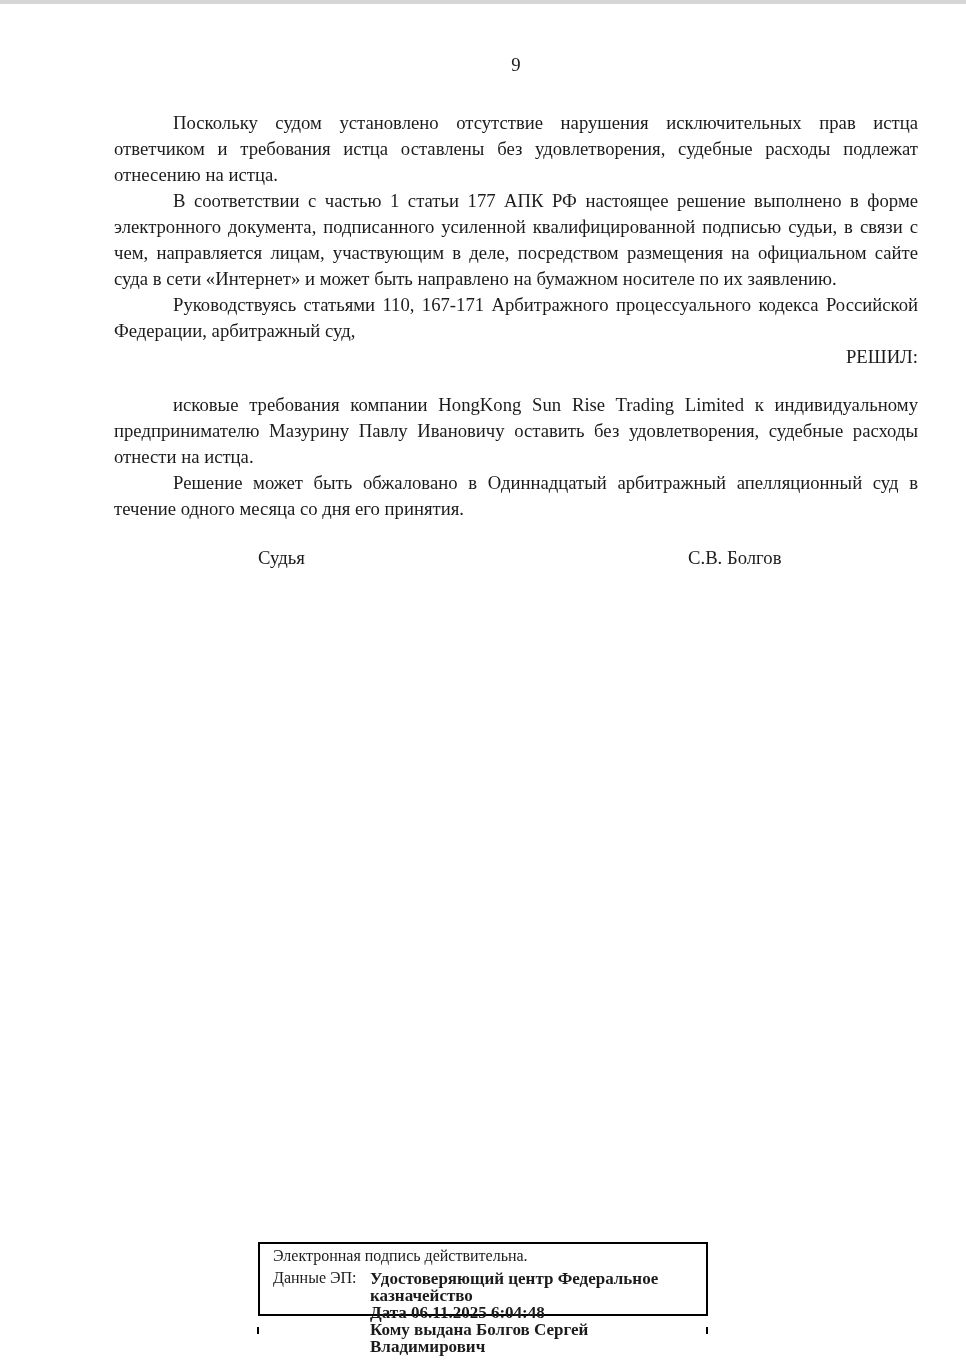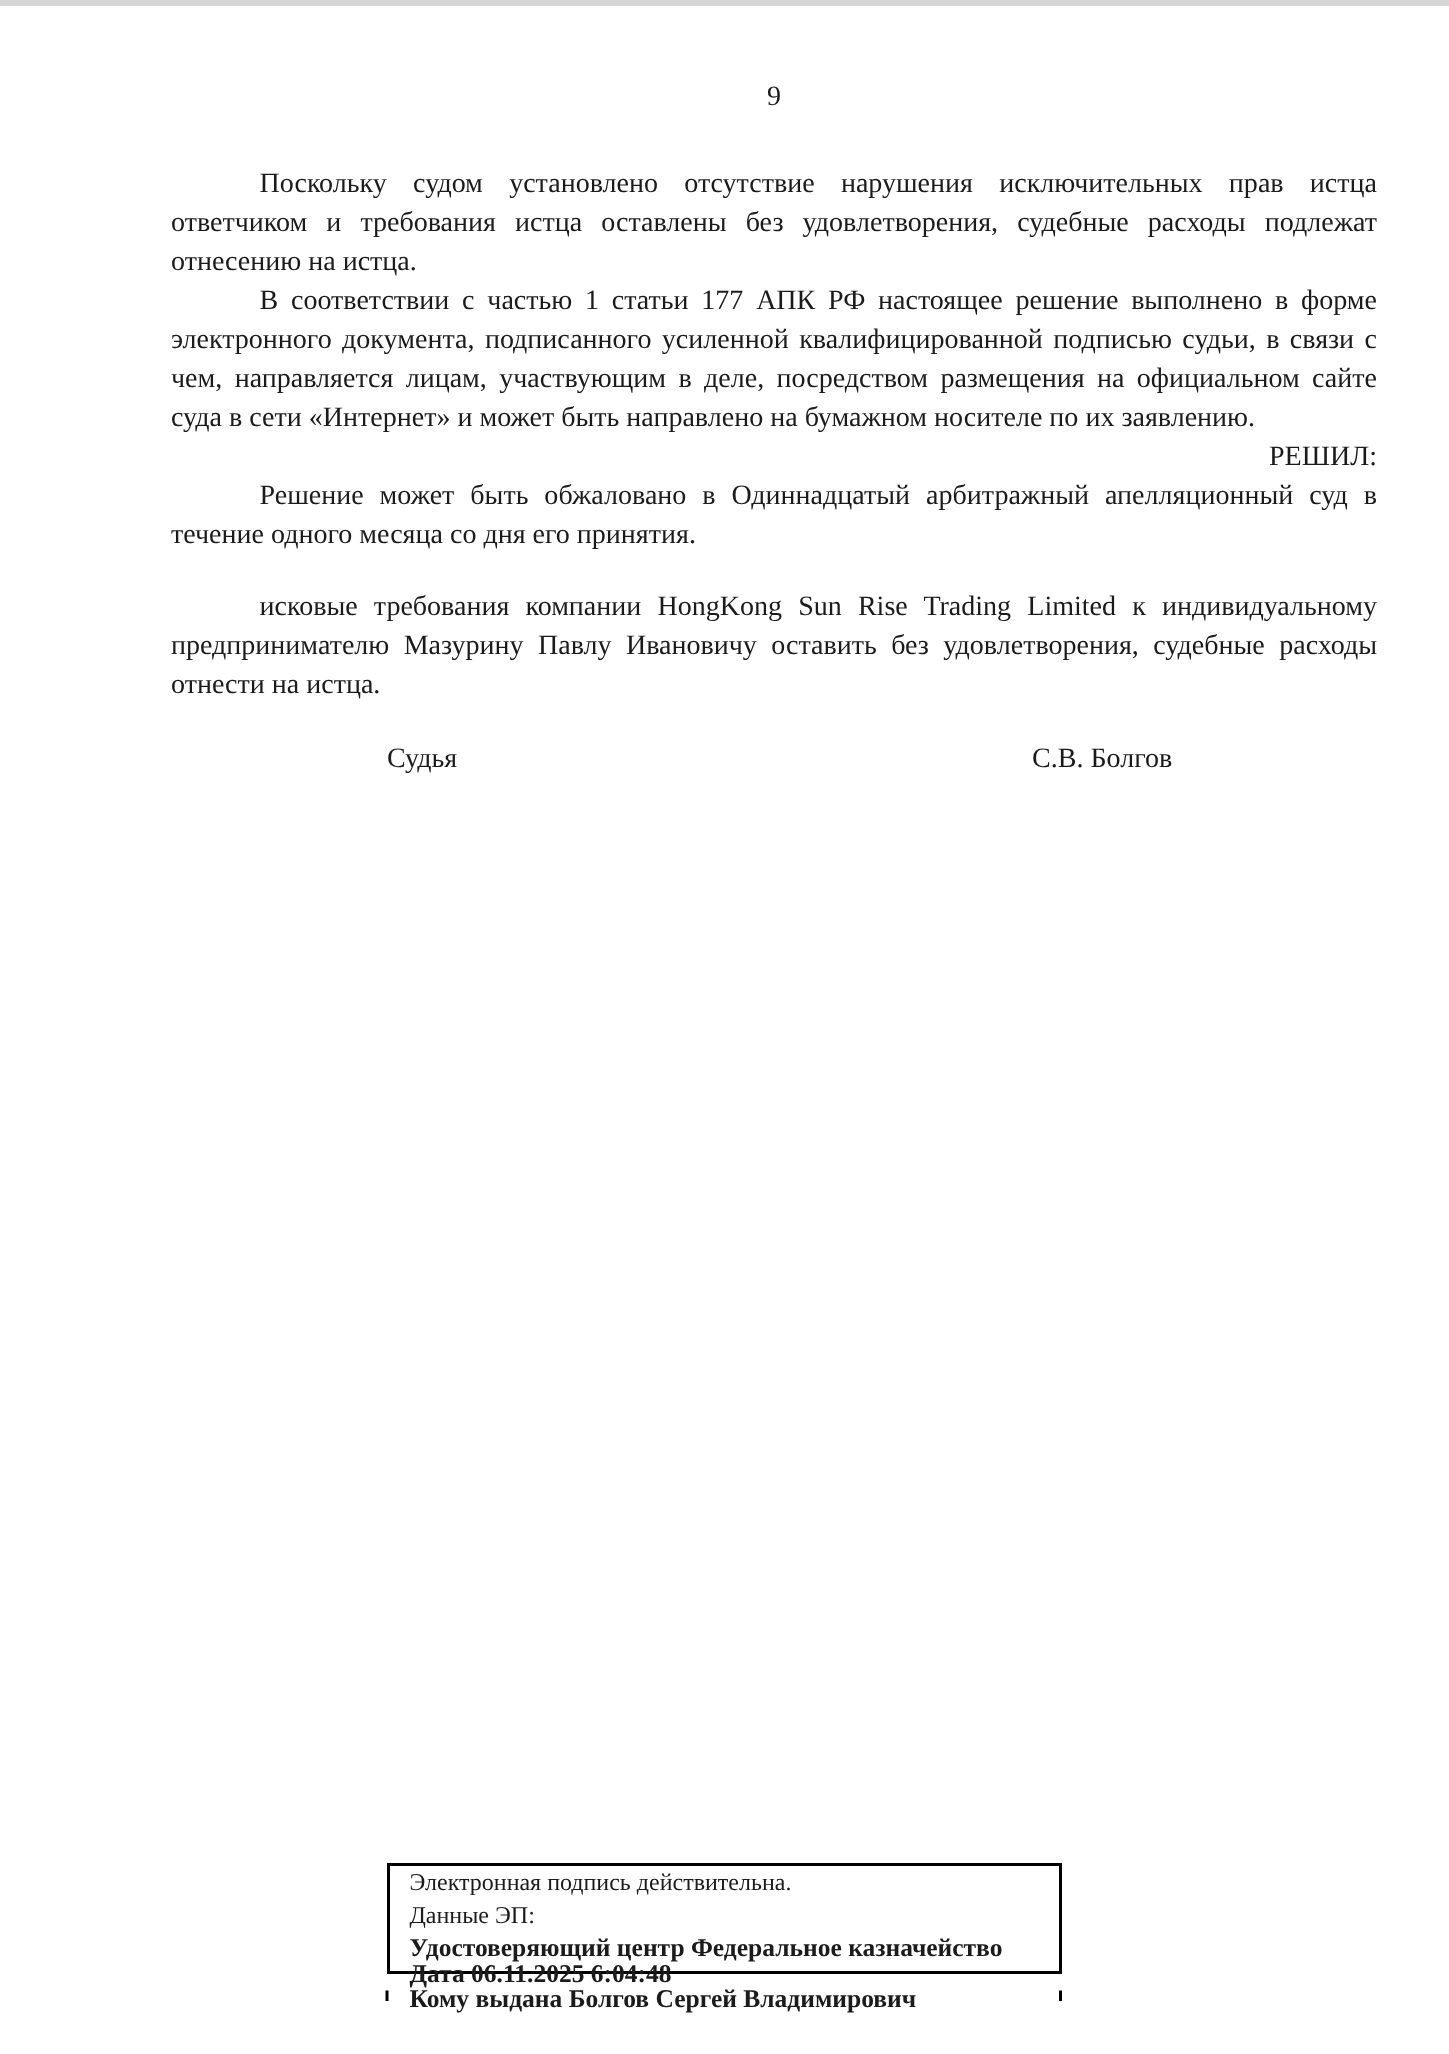--- a/index.html
+++ b/index.html
@@ -63,21 +63,20 @@
     padding: 2px 8px 0 13px;
     background: #ffffff;
   }
   .stamp-validity {
     font-size: 16px;
     line-height: 20px;
   }
   .stamp-row {
     display: flex;
     margin-top: 2px;
-    flex-direction: column;
   }
   .stamp-label {
     flex: none;
     width: 97px;
     font-size: 16px;
     line-height: 20px;
   }
   .stamp-values {
     font-size: 17px;
     font-weight: bold;
@@ -97,25 +96,26 @@
 </head>
 <body>
 
 <div class="top-strip"></div>
 
 <div class="content">
   <div class="page-number">9</div>
 
   <p class="para p-first">Поскольку судом установлено отсутствие нарушения исключительных прав истца ответчиком и требования истца оставлены без удовлетворения, судебные расходы подлежат отнесению на истца.</p>
   <p class="para">В соответствии с частью 1 статьи 177 АПК РФ настоящее решение выполнено в форме электронного документа, подписанного усиленной квалифицированной подписью судьи, в связи с чем, направляется лицам, участвующим в деле, посредством размещения на официальном сайте суда в сети «Интернет» и может быть направлено на бумажном носителе по их заявлению.</p>
+  <p class="para">Руководствуясь статьями 110, 167-171 Арбитражного процессуального кодекса Российской Федерации, арбитражный суд,</p>
 
   <div class="heading">РЕШИЛ:</div>
 
+  <p class="para p-decision">исковые требования компании HongKong Sun Rise Trading Limited к индивидуальному предпринимателю Мазурину Павлу Ивановичу оставить без удовлетворения, судебные расходы отнести на истца.</p>
   <p class="para">Решение может быть обжаловано в Одиннадцатый арбитражный апелляционный суд в течение одного месяца со дня его принятия.</p>
-  <p class="para p-decision">исковые требования компании HongKong Sun Rise Trading Limited к индивидуальному предпринимателю Мазурину Павлу Ивановичу оставить без удовлетворения, судебные расходы отнести на истца.</p>
 
   <div class="sig-row">
     <span class="sig-role">Судья</span>
     <span class="sig-name">С.В. Болгов</span>
   </div>
 </div>
 
 <div class="stamp">
   <div class="stamp-validity">Электронная подпись действительна.</div>
   <div class="stamp-row">

